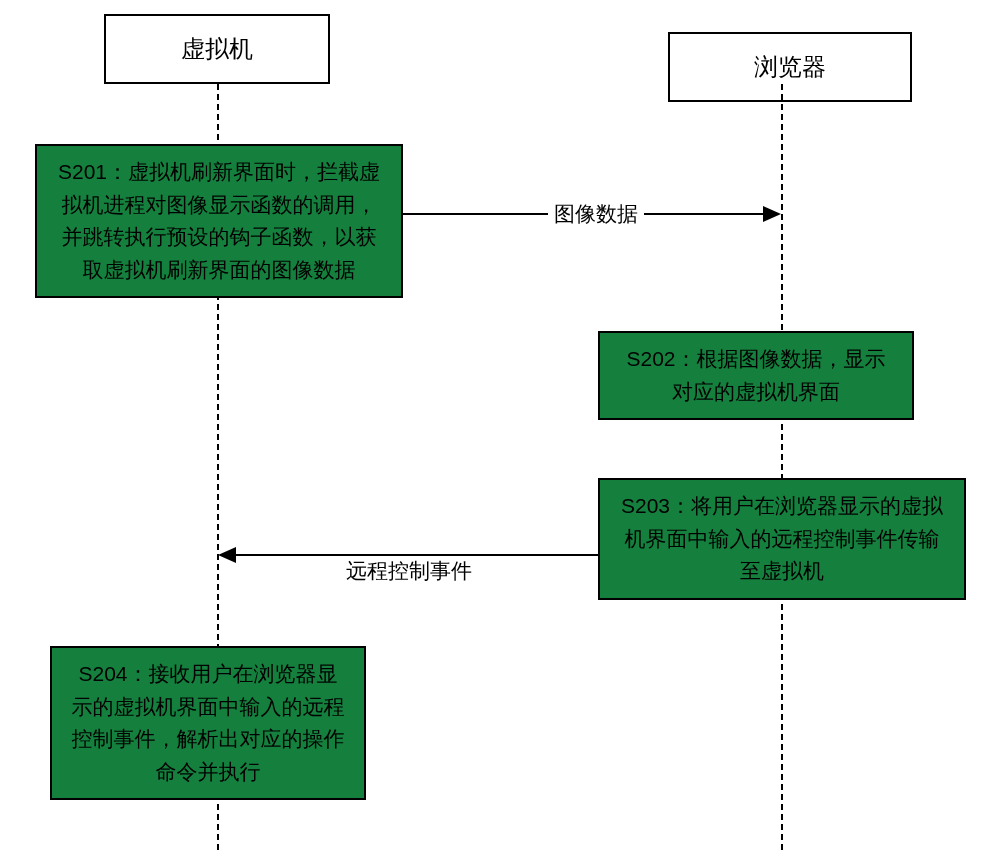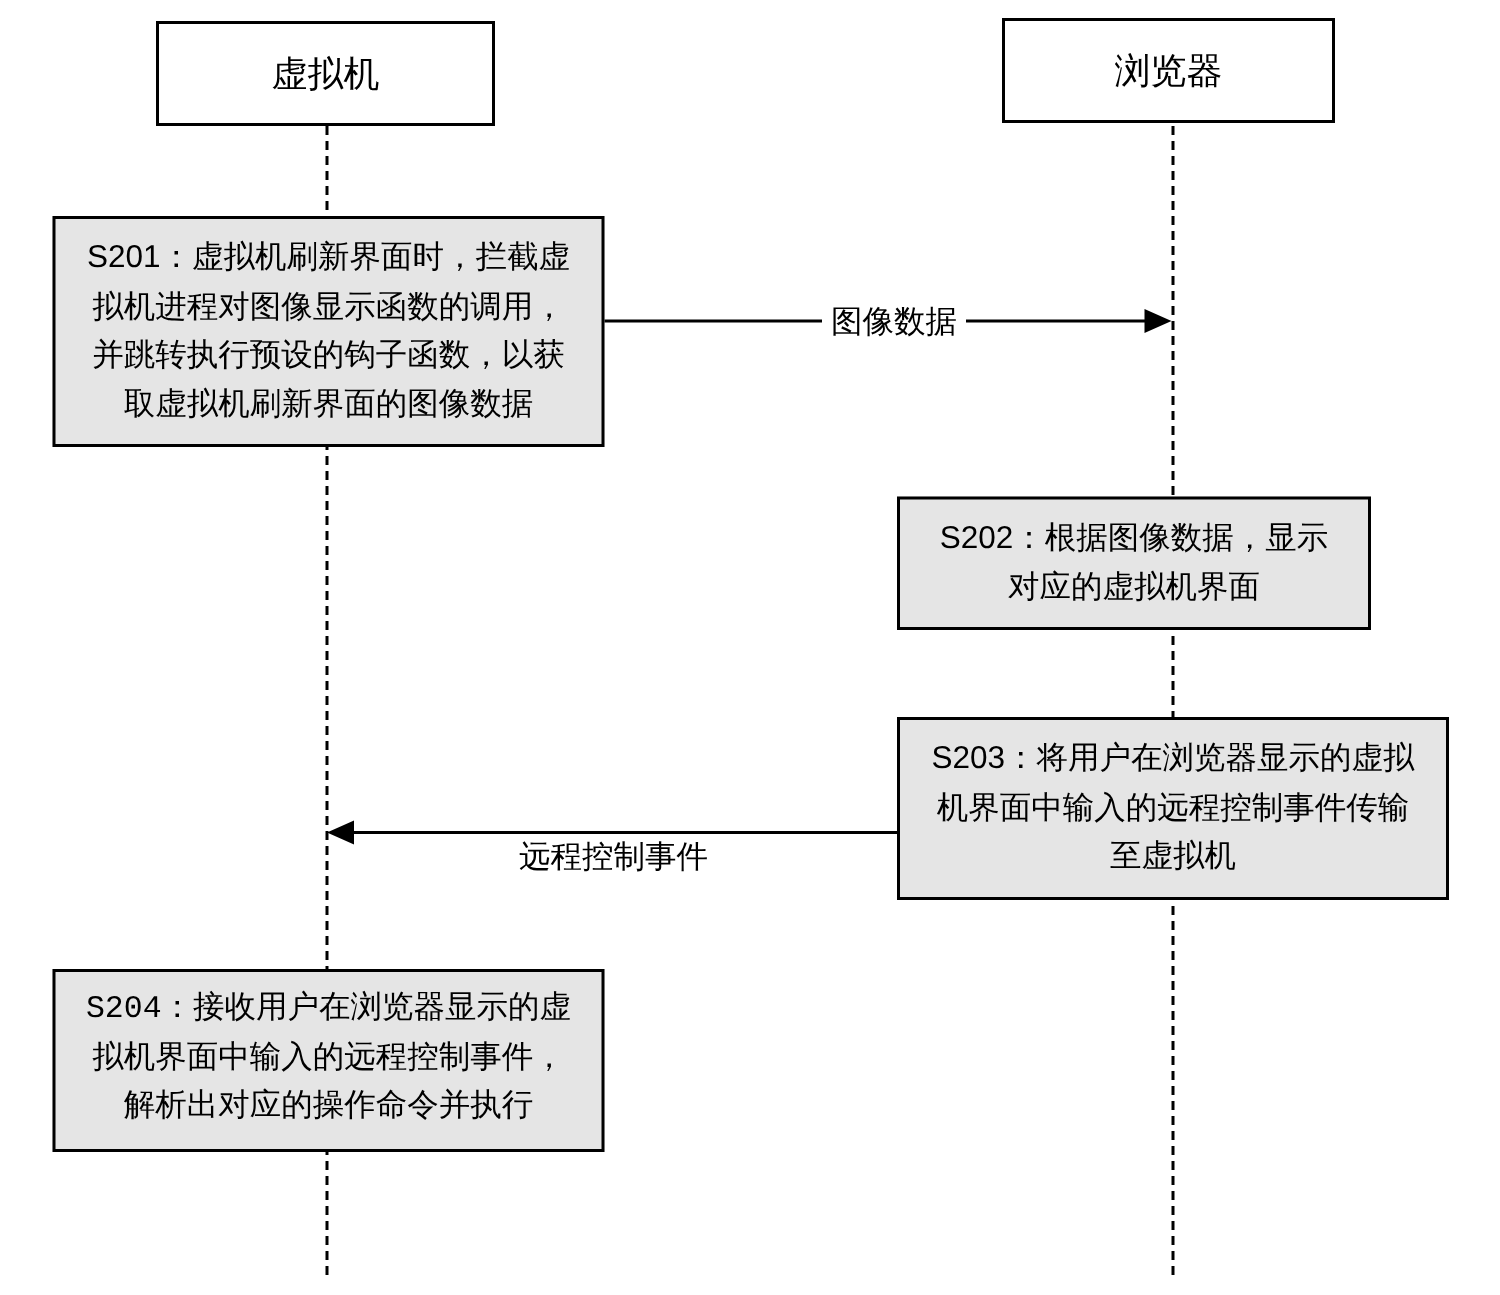--- a/index.html
+++ b/index.html
@@ -21,21 +21,21 @@
       height: 70px;
     }
     .lifeline {
       position: absolute;
       border-left: 2px dashed #000;
       width: 0;
     }
     .step-box {
       position: absolute;
       border: 2px solid #000;
-      background: #e5e5e5;
+      background: #15803d;
       padding: 10px 16px;
       font-size: 21px;
       line-height: 1.55;
       text-align: center;
     }
     .arrow-line {
       position: absolute;
       height: 2px;
       background: #000;
     }
@@ -60,21 +60,21 @@
       padding: 0 6px;
     }
   </style>
 </head>
 <body>
 
 <div class="participant-box" style="left:104px; top:14px; width:226px;">
   <span>虚拟机</span>
 </div>
 
-<div class="participant-box" style="left:668px; top:12px; width:222px;">
+<div class="participant-box" style="left:668px; top:32px; width:244px;">
   <span>浏览器</span>
 </div>
 
 <div class="lifeline" style="left:217px; top:84px; height:766px;"></div>
 <div class="lifeline" style="left:781px; top:84px; height:766px;"></div>
 
 <div class="step-box" style="left:35px; top:144px; width:368px;">
   <span>S201：虚拟机刷新界面时，拦截虚拟机进程对图像显示函数的调用，并跳转执行预设的钩子函数，以获取虚拟机刷新界面的图像数据</span>
 </div>
 
@@ -91,15 +91,15 @@
 <div class="step-box" style="left:598px; top:478px; width:368px;">
   <span>S203：将用户在浏览器显示的虚拟机界面中输入的远程控制事件传输至虚拟机</span>
 </div>
 
 <div class="arrow-line" style="left:236px; top:554px; width:362px;"></div>
 <div class="arrow-head-left" style="left:218px; top:547px;"></div>
 <div class="arrow-label" style="left:340px; top:557px;">
   <span>远程控制事件</span>
 </div>
 
-<div class="step-box" style="left:35px; top:646px; width:368px;font-family:Liberation Mono, monospace;">
+<div class="step-box" style="left:50px; top:646px; width:316px;">
   <span>S204：接收用户在浏览器显示的虚拟机界面中输入的远程控制事件，解析出对应的操作命令并执行</span>
 </div>
 
 </body></html>

